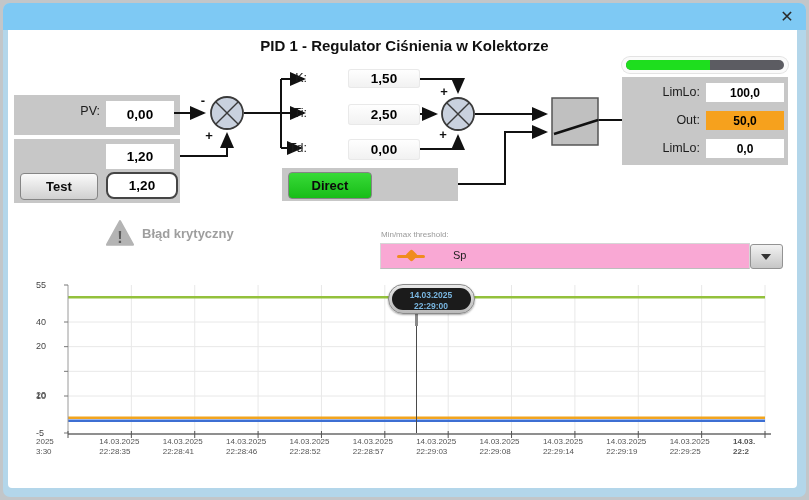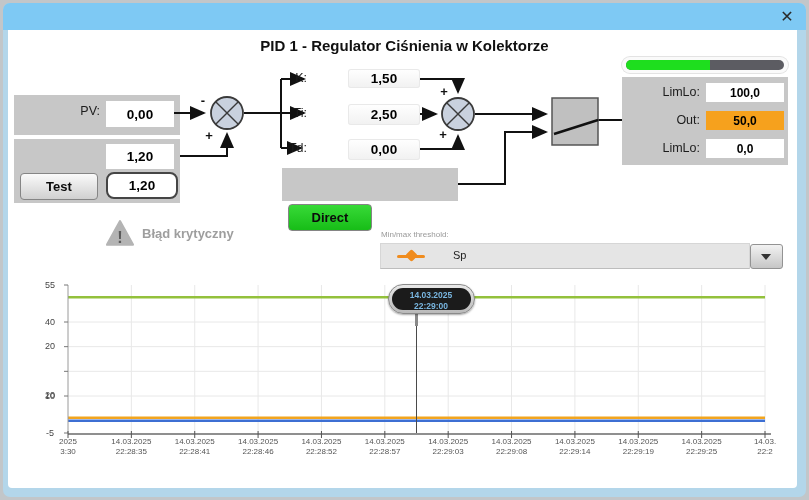--- a/index.html
+++ b/index.html
@@ -21,28 +21,28 @@
   .overlay{position:absolute;left:0;top:0;pointer-events:none;}
   .sign{position:absolute;font-weight:bold;font-size:13px;color:#111;width:12px;text-align:center;}
   .progress-track{position:absolute;left:622px;top:57px;width:166px;height:16px;background:#fafafa;border-radius:8px;box-shadow:0 0 0 1px #e3e3e3;}
   .progress-inner{position:absolute;left:4px;top:3px;width:158px;height:10px;border-radius:5px;overflow:hidden;background:var(--progress_dark,#5c5c62);}
   .progress-fill{position:absolute;left:0;top:0;height:100%;background:var(--progress_green,#1ede1e);}
   .limrow-lbl{position:absolute;font-size:12.5px;color:#1c1c1c;text-align:right;width:70px;}
   .limbox{position:absolute;left:706px;width:78px;height:19px;background:#fff;display:flex;align-items:center;justify-content:center;font-weight:bold;font-size:12px;}
   .ack{position:absolute;left:16px;top:221px;width:88px;height:26px;border-radius:5px;border:1px solid #8a8a8a;background:linear-gradient(#ffffff,#d6d6d6);font-weight:bold;font-size:12.5px;display:flex;align-items:center;justify-content:center;color:#111;cursor:pointer;}
   .alarm-msg{position:absolute;left:142px;top:226px;font-size:13px;font-weight:bold;color:#9e9e9e;}
   .thr-lbl{position:absolute;left:381px;top:230px;font-size:8px;color:#999;}
-  .combo{position:absolute;left:380px;top:243px;width:368px;height:24px;background:#e5e5e5;border:1px solid #d6d6d6;border-bottom-color:#bdbdbd;}
+  .combo{position:absolute;left:380px;top:243px;width:368px;height:24px;background:#f9a8d4;border:1px solid #d6d6d6;border-bottom-color:#bdbdbd;}
   .combo-text{position:absolute;left:72px;top:5px;font-size:11px;color:#222;}
   .marker-line{position:absolute;left:16px;top:11px;width:28px;height:3px;background:var(--marker_orange,#f08c1e);border-radius:2px;}
   .marker-dot{position:absolute;left:26px;top:7px;width:9px;height:9px;background:var(--marker_orange,#f08c1e);border-radius:2px;transform:rotate(45deg);}
   .dd-btn{position:absolute;left:750px;top:244px;width:31px;height:23px;background:linear-gradient(#f2f2f2,#c6c6c6);border:1px solid #939393;border-radius:3px;cursor:pointer;}
   .dd-arrow{position:absolute;left:10px;top:9px;width:0;height:0;border-left:5px solid transparent;border-right:5px solid transparent;border-top:6px solid #333;}
-  .ylab{position:absolute;left:36px;width:28px;text-align:center;font-size:9px;color:#444;}
-  .xlab{position:absolute;top:437px;width:64px;text-align:center;font-size:8px;line-height:9.5px;color:#555;}
+  .ylab{position:absolute;left:36px;width:28px;text-align:left;font-size:9px;color:#444;}
+  .xlab{position:absolute;top:437px;width:64px;font-size:8px;line-height:9.5px;color:#555;}
   .tooltip{position:absolute;width:85px;height:28px;border-radius:15px;background:linear-gradient(#e9e9e9,#b9b9b9);border:1px solid #8a8a8a;box-shadow:0 1px 2px rgba(0,0,0,.35);}
   .tt-inner{position:absolute;left:3px;top:3px;right:3px;bottom:3px;border-radius:12px;background:#1b1b1b;color:#79b6e0;font-size:8.5px;font-weight:bold;text-align:center;line-height:10.5px;padding-top:2px;box-sizing:border-box;}
   .tt-tail{position:absolute;width:3px;height:15px;top:311px;background:#8a8a8a;}
   .warn-svg{position:absolute;left:106px;top:219px;}
 </style>
 </head>
 <body>
 
 <div id="stage">
   <div class="window"></div>
@@ -103,21 +103,21 @@
   <div class="vbox bordered" style="left:106px;top:172px;width:68px;height:23px;">1,20</div>
 
   <div class="lbl" style="left:257px;top:71px;width:50px;">K:</div>
   <div class="vbox flat" style="left:348px;top:69px;width:72px;height:19px;">1,50</div>
   <div class="lbl" style="left:257px;top:106px;width:50px;">Ti:</div>
   <div class="vbox flat" style="left:348px;top:104px;width:72px;height:21px;">2,50</div>
   <div class="lbl" style="left:257px;top:141px;width:50px;">Td:</div>
   <div class="vbox flat" style="left:348px;top:139px;width:72px;height:21px;">0,00</div>
 
   <div class="panel" style="left:282px;top:168px;width:176px;height:33px;"></div>
-  <div class="btn green" style="left:288px;top:172px;width:82px;height:25px;margin-top:32px;">Direct</div>
+  <div class="btn green" style="left:288px;top:172px;width:82px;height:25px;">Direct</div>
 
   <div class="progress-track">
     <div class="progress-inner">
       <div class="progress-fill" id="progress-fill" style="width: 53%;"></div>
     </div>
   </div>
   <div class="panel" style="left:622px;top:77px;width:166px;height:88px;"></div>
   <div class="limrow-lbl" style="left:630px;top:85px;">LimLo:</div>
   <div class="limbox" style="top:83px;">100,0</div>
   <div class="limrow-lbl" style="left:630px;top:113px;">Out:</div>
@@ -226,21 +226,21 @@
         <div>22:29:14</div>
       </div>
       <div class="xlab" style="left: 606.273px;">
         <div>14.03.2025</div>
         <div>22:29:19</div>
       </div>
       <div class="xlab" style="left: 669.636px;">
         <div>14.03.2025</div>
         <div>22:29:25</div>
       </div>
-      <div class="xlab" style="left: 733px;">
+      <div class="xlab" style="left: 733px; font-weight: bold;">
         <div>14.03.</div>
         <div>22:2</div>
       </div>
     </div>
   <div class="tt-tail" id="ruler-tail" style="left: 415px;"></div>
   <div class="tooltip" id="ruler-tooltip" style="left: 387.5px; top: 284px;">
     <div class="tt-inner">
       <div>14.03.2025</div>
       <div>22:29:00</div>
     </div>

